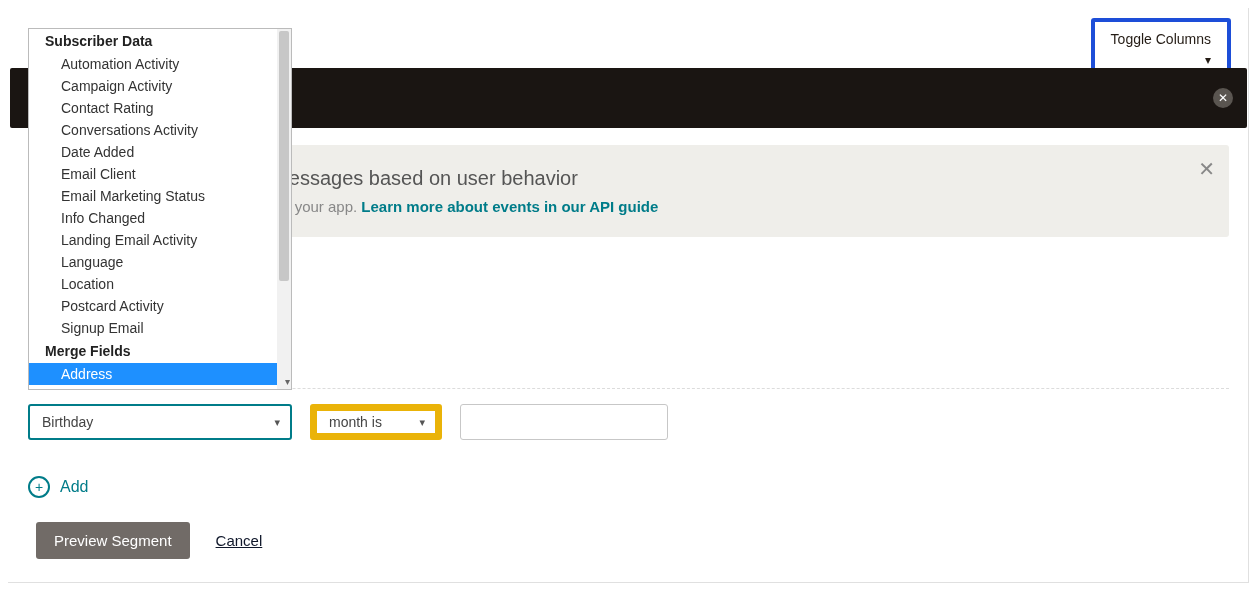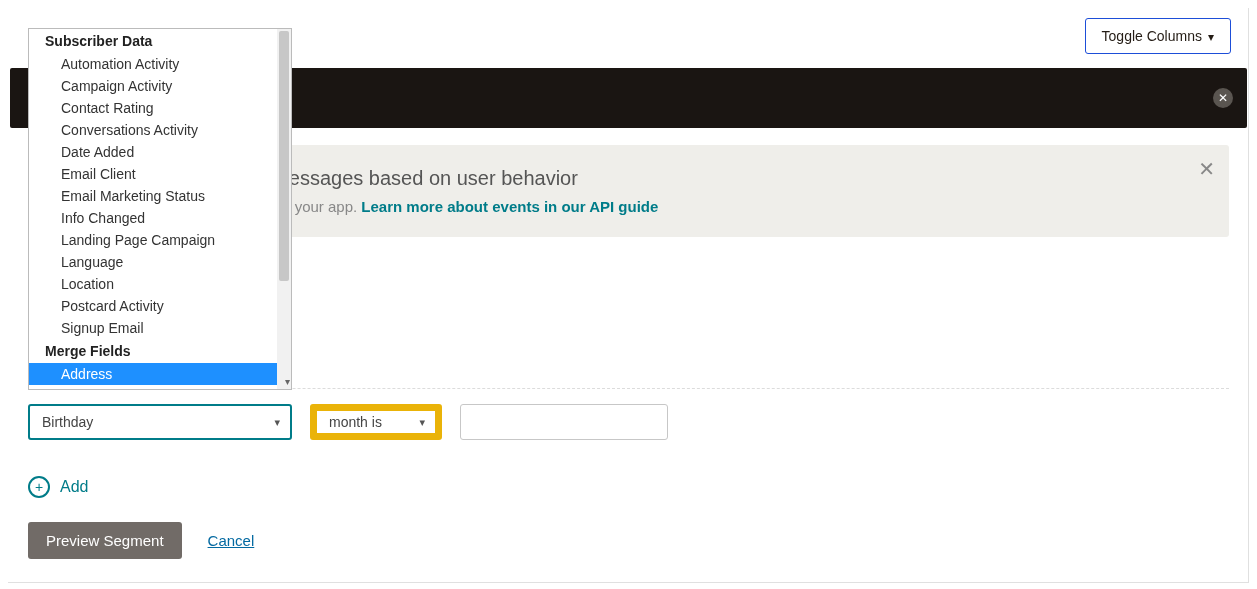--- a/index.html
+++ b/index.html
@@ -1,20 +1,20 @@
 <!DOCTYPE html>
 <html><head>
 <meta charset="utf-8">
 <style>
   * { box-sizing: border-box; margin: 0; padding: 0; }
   html, body { width: 1257px; height: 589px; font-family: "Helvetica Neue", Arial, sans-serif; background: #fff; color: #241c15; }
   body { position: relative; }
 
   .top-actions { position: absolute; top: 18px; right: 26px; display: flex; gap: 12px; }
-  .btn { border: 1px solid #1d4ed8; background: #fff; padding: 9px 16px; font-size: 14px; border-radius: 3px; cursor: pointer; display: inline-flex; align-items: flex-end; gap: 6px; color: #241c15; }
+  .btn { border: 4px solid #1d4ed8; background: #fff; padding: 9px 16px; font-size: 14px; border-radius: 3px; cursor: pointer; display: inline-flex; align-items: flex-end; gap: 6px; color: #241c15; flex-direction: column; }
   .btn.grey { background: #efeeea; border-color: #e0e0e0; }
   .chev { font-size: 12px; }
 
   .dark-bar { position: absolute; top: 68px; left: 10px; right: 10px; height: 60px; background: #1a1512; border-radius: 2px; }
   .dark-close { position: absolute; right: 14px; top: 50%; transform: translateY(-50%); width: 20px; height: 20px; border-radius: 50%; background: #5a5550; color: #fff; text-align: center; line-height: 20px; font-size: 12px; cursor: pointer; }
 
   .info-banner { position: absolute; top: 145px; left: 28px; right: 28px; background: #efeeea; padding: 22px 24px; border-radius: 3px; }
   .info-title { font-size: 20px; color: #555; font-weight: 400; }
   .info-sub { font-size: 15px; color: #888; margin-top: 8px; }
   .info-link { color: #007c89; font-weight: 600; cursor: pointer; }
@@ -26,23 +26,23 @@
 
   .condition-row { position: absolute; top: 404px; left: 28px; display: flex; gap: 18px; }
   .select-box { position: relative; border: 7px solid #eab308; border-radius: 3px; height: 36px; display: flex; align-items: center; padding: 0 30px 0 12px; font-size: 14px; color: #444; background: #fff; min-width: 132px; cursor: pointer; }
   .select-box.primary { border: 2px solid #007c89; width: 264px; }
   .select-box .arrow { position: absolute; right: 10px; top: 50%; transform: translateY(-50%); font-size: 11px; color: #555; }
   .value-input { border: 1px solid #c7c7c7; border-radius: 3px; height: 36px; width: 208px; padding: 0 10px; font-size: 14px; }
 
   .add-row { position: absolute; top: 476px; left: 28px; display: flex; align-items: center; gap: 10px; color: #007c89; font-size: 16px; cursor: pointer; }
   .plus-circle { width: 22px; height: 22px; border: 2px solid #007c89; border-radius: 50%; display: flex; align-items: center; justify-content: center; font-size: 14px; line-height: 1; color: #007c89; }
 
-  .footer-row { position: absolute; top: 522px; left: 28px; display: flex; align-items: center; gap: 26px; }
+  .footer-row { position: absolute; top: 522px; left: 36px; display: flex; align-items: center; gap: 26px; }
   .preview-btn { background: #716b67; color: #fff; border: none; padding: 10px 18px; font-size: 15px; border-radius: 3px; cursor: pointer; }
-  .cancel-link { color: #0369a1; font-size: 15px; text-decoration: underline; cursor: pointer; }
+  .cancel-link { color: #0f172a; font-size: 15px; text-decoration: underline; cursor: pointer; }
 
   
   .dropdown { position: absolute; top: 28px; left: 28px; width: 264px; height: 362px; background: #fff; border: 1px solid #bbb; z-index: 10; display: flex; }
   .dropdown-scroll { overflow-y: hidden; flex: 1; font-size: 14px; color: #333; padding-bottom: 2px; }
   .dd-group { font-weight: 700; padding: 4px 10px 4px 16px; color: #222; }
   .dd-item { padding: 2px 10px 2px 32px; cursor: pointer; line-height: 18px; }
   .dd-item.selected { background: #1e90ff; color: #fff; }
   .dd-scrollbar { width: 14px; background: #f1f1f1; position: relative; }
   .dd-thumb { position: absolute; left: 2px; right: 2px; top: 2px; height: 250px; background: #c7c7c7; border-radius: 2px; }
   .dd-arrow { position: absolute; bottom: 2px; right: 1px; font-size: 10px; color: #666; }
@@ -105,21 +105,21 @@
   <div class="dropdown-scroll" id="dd-scroll">
       <div class="dd-group">Subscriber Data</div>
       <div class="dd-item">Automation Activity</div>
       <div class="dd-item">Campaign Activity</div>
       <div class="dd-item">Contact Rating</div>
       <div class="dd-item">Conversations Activity</div>
       <div class="dd-item">Date Added</div>
       <div class="dd-item">Email Client</div>
       <div class="dd-item">Email Marketing Status</div>
       <div class="dd-item">Info Changed</div>
-      <div class="dd-item">Landing Page Campaign</div>
+      <div class="dd-item">Landing Email Activity</div>
       <div class="dd-item">Language</div>
       <div class="dd-item">Location</div>
       <div class="dd-item">Postcard Activity</div>
       <div class="dd-item">Signup Email</div>
       <div class="dd-group">Merge Fields</div>
       <div class="dd-item selected">Address</div>
       <div class="dd-item">Birthday</div>
     </div>
   <div class="dd-scrollbar">
     <div class="dd-thumb"></div>

